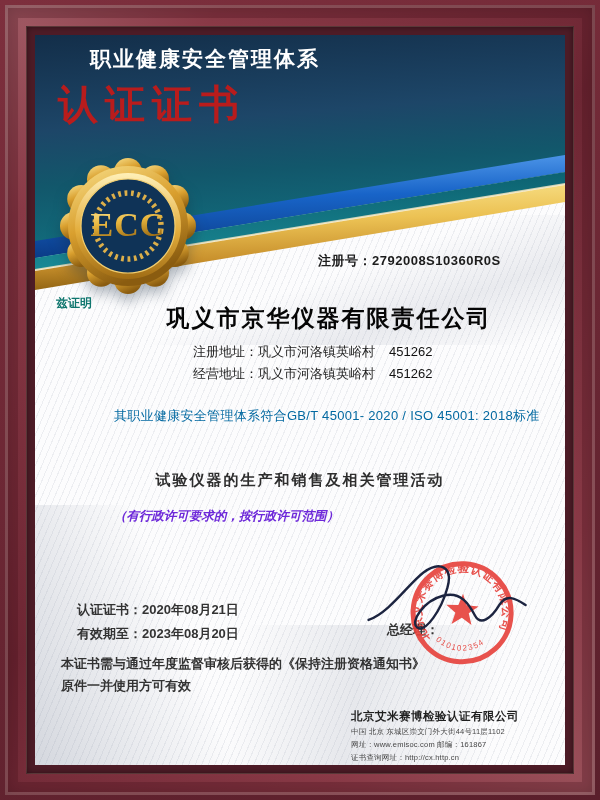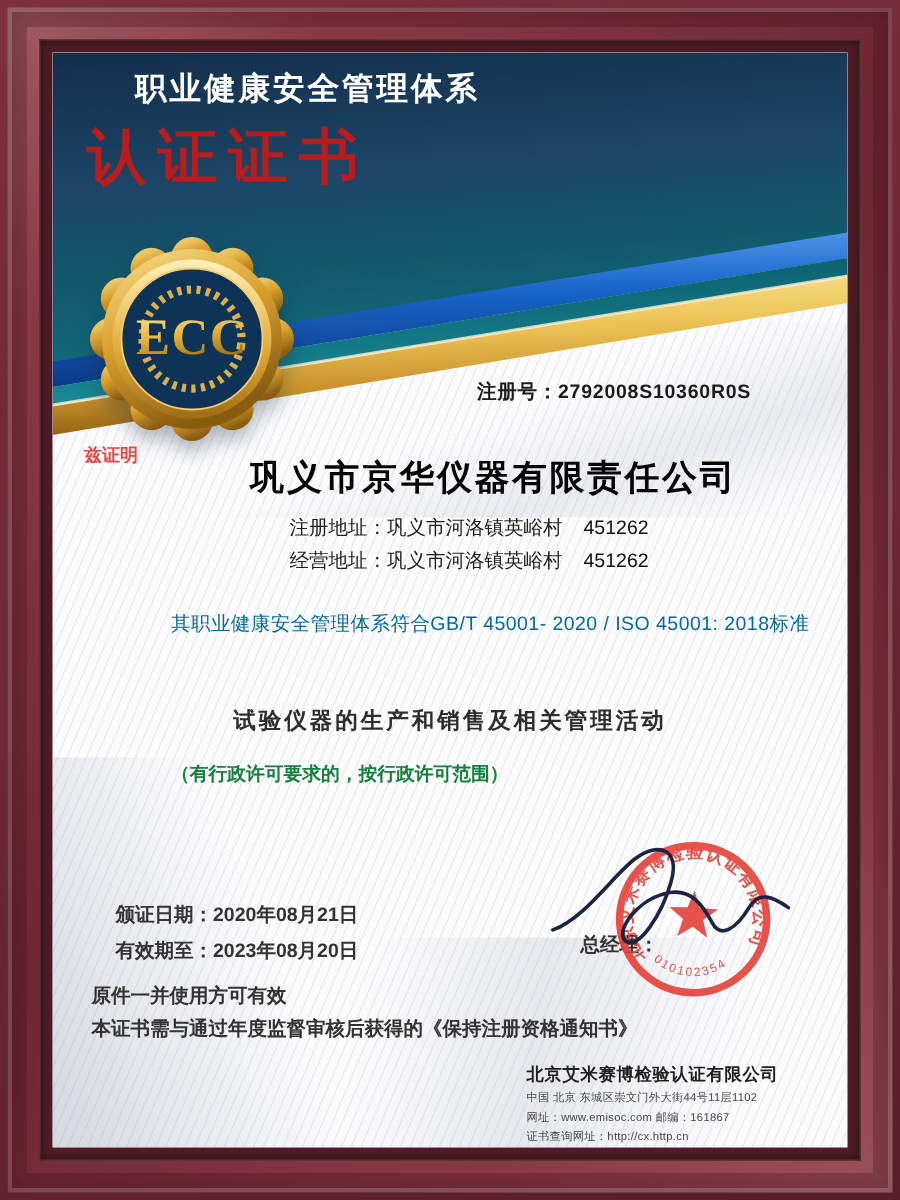--- a/index.html
+++ b/index.html
@@ -14,28 +14,28 @@
   .cert{position:relative;width:100%;height:100%;background:#fcfcfd;overflow:hidden;}
   .stripes{position:absolute;inset:0;background:repeating-linear-gradient(113deg,rgba(110,122,145,.11) 0 1px,transparent 1px 6px);}
   .shade-a{position:absolute;left:0;right:0;top:470px;bottom:0;background:linear-gradient(68deg,rgba(148,156,172,.38) 0%,transparent 32%);}
   .shade-b{position:absolute;left:0;right:0;top:180px;height:130px;background:linear-gradient(160deg,transparent 52%,rgba(160,166,182,.20) 74%,transparent 96%);}
   .shade-c{position:absolute;left:0;right:0;top:590px;height:140px;background:linear-gradient(100deg,transparent 38%,rgba(162,168,182,.24) 60%,transparent 86%);}
   .hdr-svg{position:absolute;left:0;top:0;}
   .hdr-label{position:absolute;left:25px;top:10px;color:#fff;font-size:21px;font-weight:bold;letter-spacing:2px;margin-left:30px;}
   .hdr-title{position:absolute;left:23px;top:42px;color:#b91c1c;font-size:40px;font-weight:bold;letter-spacing:7px;}
   .medal{position:absolute;left:22px;top:120px;filter:drop-shadow(0 7px 7px rgba(20,40,60,.35));}
   .reg{position:absolute;left:283px;top:217px;font-size:13px;font-weight:bold;color:#1c1c1c;letter-spacing:.5px;}
-  .intro{position:absolute;left:21px;top:260px;font-size:12px;font-weight:bold;color:#ef4444;font-family:Liberation Mono, monospace;}
+  .intro{position:absolute;left:21px;top:260px;font-size:12px;font-weight:bold;color:#0f766e;font-family:Liberation Mono, monospace;}
   .company{position:absolute;left:0;top:268px;width:100%;padding-left:58px;box-sizing:border-box;text-align:center;
     font-family:Liberation Mono, monospace;font-size:23px;font-weight:bold;color:#060606;letter-spacing:2px;}
   .addr{position:absolute;left:158px;top:306px;font-family:"Liberation Serif",serif;font-size:13px;color:#1d1d1d;line-height:22px;}
   .addr .pc{font-family:"Liberation Sans",sans-serif;font-size:13px;margin-left:14px;color:#111;}
   .std{position:absolute;left:79px;top:370px;font-size:13px;font-weight:normal;color:#0369a1;line-height:22px;letter-spacing:.3px;}
   .scope{position:absolute;left:0;top:436px;width:100%;text-align:center;font-size:15px;font-weight:bold;color:#2e2e2e;letter-spacing:2px;}
-  .paren{position:absolute;left:79px;top:473px;font-size:12.5px;font-weight:bold;color:#15803d;}
+  .paren{position:absolute;left:79px;top:473px;font-size:12.5px;font-weight:bold;color:#6d28d9;font-style:italic;}
   .dates{position:absolute;left:42px;top:563px;font-size:13px;font-weight:bold;color:#333;line-height:24px;}
   .footnote{position:absolute;left:26px;top:618px;font-size:13px;font-weight:bold;color:#333;line-height:22px;}
   .gm{position:absolute;left:352px;top:586px;font-size:13px;font-weight:bold;color:#333;}
   .seal{position:absolute;left:322px;top:509px;transform:rotate(3deg);}
   .issuer{position:absolute;left:316px;top:674px;width:216px;}
   .issuer .nm{font-size:11.5px;font-weight:bold;color:#1f1f1f;letter-spacing:.5px;}
   .issuer .ln{font-size:7.5px;color:#474747;line-height:11px;margin-top:2px;letter-spacing:.2px;}
 </style>
 </head>
 <body>
@@ -138,30 +138,30 @@
 
     <div class="std">
       <div>其职业健康安全管理体系符合GB/T 45001- 2020 / ISO 45001: 2018标准</div>
     </div>
 
     <div class="scope">试验仪器的生产和销售及相关管理活动</div>
     <div class="paren">（有行政许可要求的，按行政许可范围）</div>
 
     <div class="dates">
       <div>
-        <span>颁证日期：</span><span>2020年08月21日</span>
+        <span>认证证书：</span><span>2020年08月21日</span>
       </div>
       <div>
         <span>有效期至：</span><span>2023年08月20日</span>
       </div>
     </div>
 
     <div class="footnote">
+      <div>本证书需与通过年度监督审核后获得的《保持注册资格通知书》</div>
       <div>原件一并使用方可有效</div>
-      <div>本证书需与通过年度监督审核后获得的《保持注册资格通知书》</div>
     </div>
 
     <div class="gm">总经理：</div>
 
     <svg class="seal" width="180" height="140" viewBox="0 0 180 140">
       <g opacity="0.9">
         <circle cx="105" cy="68" r="49" fill="none" stroke="#e6403a" stroke-width="5"></circle>
         <polygon fill="#e6403a" points="105,49 109.1,60.3 121.2,60.75 111.7,68.2 115,79.75 105,73 95,79.75 98.3,68.2 88.8,60.75 100.9,60.3"></polygon>
         <defs>
           <path id="sealTop" d="M 64,68 A 41,41 0 1 1 146,68 A 41,41 0 1 1 64,68"></path>

